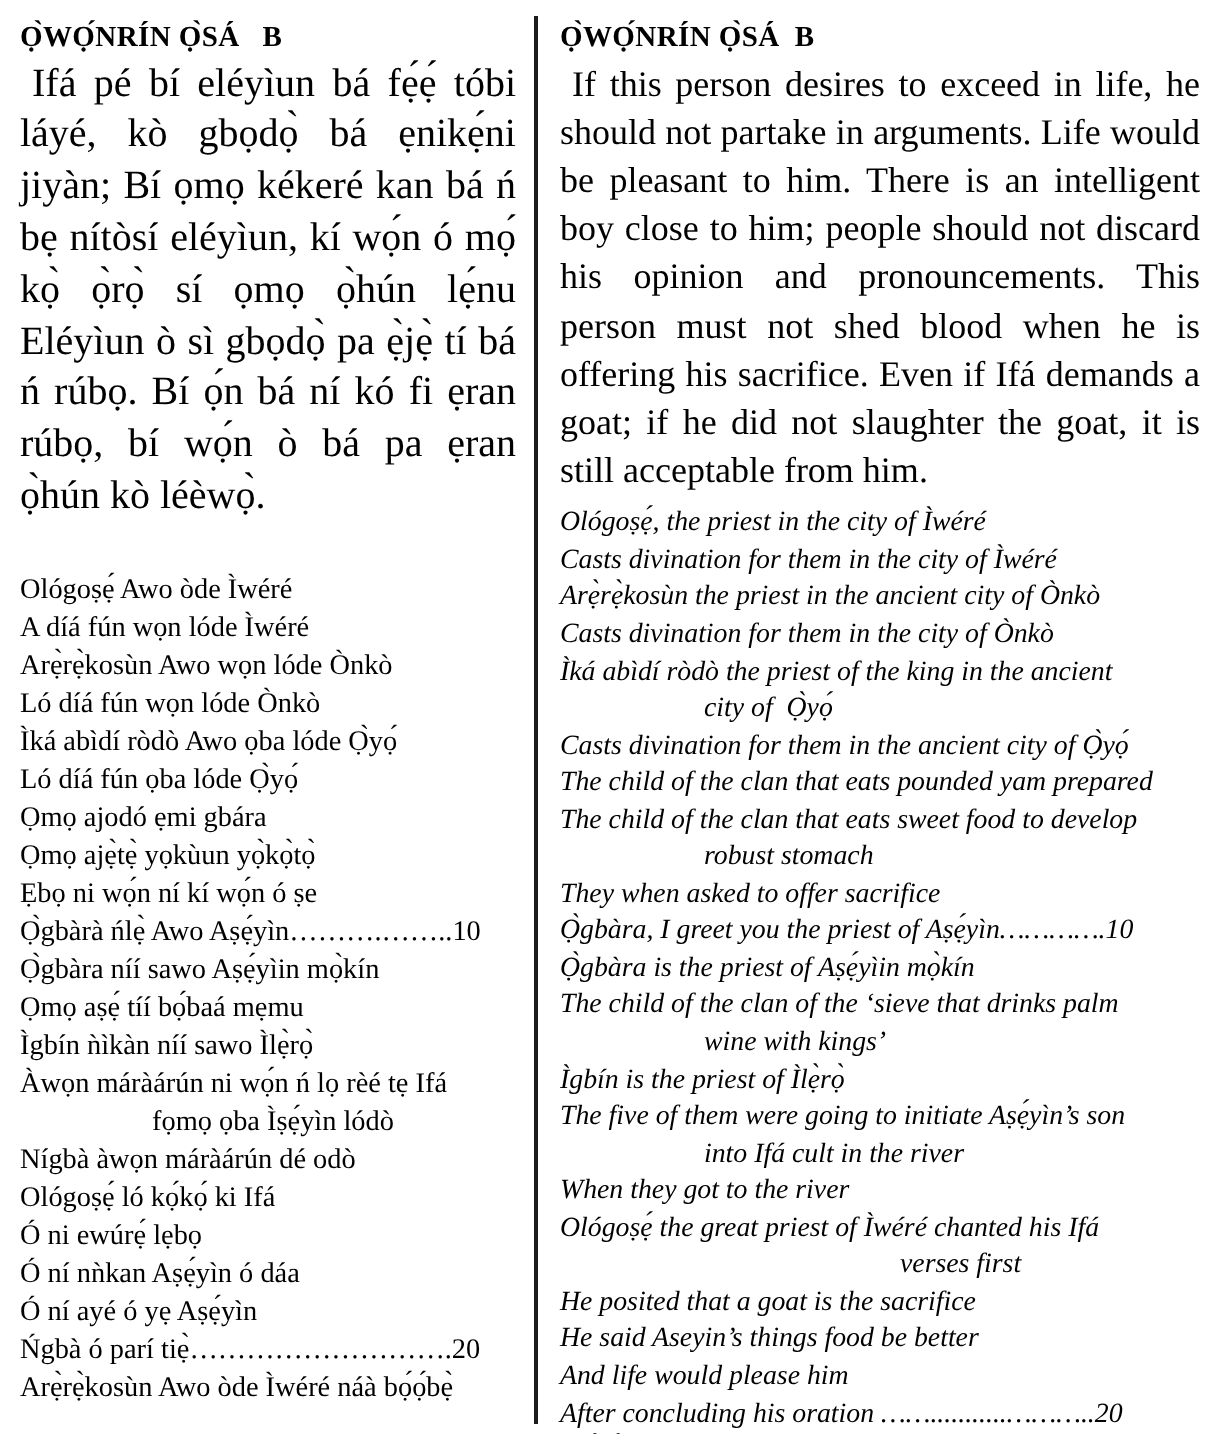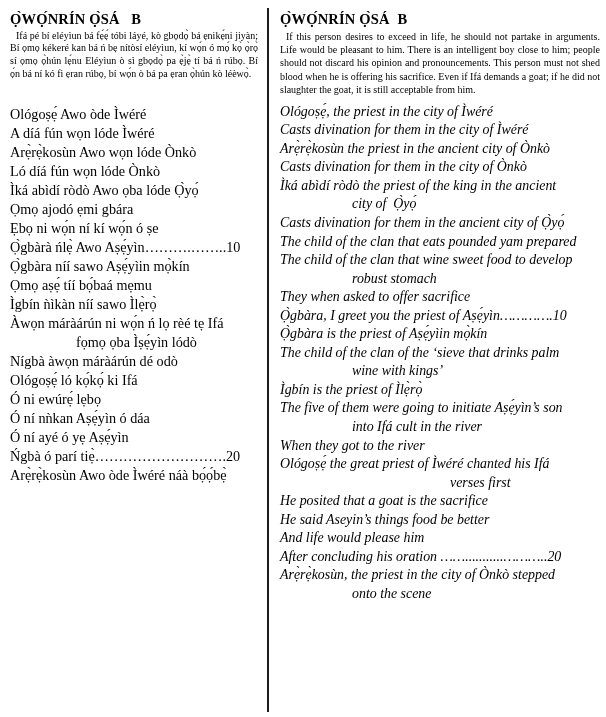--- a/index.html
+++ b/index.html
@@ -53,29 +53,29 @@
   .col-title {
     font-size: 14.5px;
     font-weight: bold;
     letter-spacing: 0.2px;
     margin: 0 0 1px 0;
     line-height: 1.28;
     white-space: pre;
   }
 
   .intro {
-    font-size: 10px;
+    font-size: 20px;
     line-height: 1.29;
     text-align: justify;
     text-indent: 6px;
     margin: 0;
     hyphens: none;
   }
   #col-english .intro {
-    font-size: 10px;
+    font-size: 18px;
     line-height: 1.345;
   }
 
   .verse {
     margin: 0;
     padding: 0;
     list-style: none;
   }
 
   .verse li {
@@ -120,21 +120,23 @@
     <p class="intro">Ifá pé bí eléyìun bá fẹ́ẹ́ tóbi láyé, kò gbọdọ̀ bá ẹnikẹ́ni jiyàn; Bí ọmọ kékeré kan bá ń bẹ nítòsí eléyìun, kí wọ́n ó mọ́ kọ̀ ọ̀rọ̀ sí ọmọ ọ̀hún lẹ́nu Eléyìun ò sì gbọdọ̀ pa ẹ̀jẹ̀ tí bá ń rúbọ. Bí ọ́n bá ní kó fi ẹran rúbọ, bí wọ́n ò bá pa ẹran ọ̀hún kò léèwọ̀.</p>
 
     <div class="spacer-block"></div>
 
     <ul class="verse" id="yoruba-verse">
         <li>Ológoṣẹ́ Awo òde Ìwéré</li>
         <li>A díá fún wọn lóde Ìwéré</li>
         <li>Arẹ̀rẹ̀kosùn Awo wọn lóde Ònkò</li>
         <li>Ló díá fún wọn lóde Ònkò</li>
         <li>Ìká abìdí ròdò Awo ọba lóde Ọ̀yọ́</li>
+        <li>Ló díá fún ọba lóde Ọ̀yọ́</li>
         <li>Ọmọ ajodó ẹmi gbára</li>
+        <li>Ọmọ ajẹ̀tẹ̀ yọkùun yọ̀kọ̀tọ̀</li>
         <li>Ẹbọ ni wọ́n ní kí wọ́n ó ṣe</li>
         <li>Ọ̀gbàrà ńlẹ̀ Awo Aṣẹ́yìn……….……..10</li>
         <li>Ọ̀gbàra níí sawo Aṣẹ́yìin mọ̀kín</li>
         <li>Ọmọ aṣẹ́ tíí bọ́baá mẹmu</li>
         <li>Ìgbín ǹìkàn níí sawo Ìlẹ̀rọ̀</li>
         <li>Àwọn máràárún ni wọ́n ń lọ rèé tẹ Ifá</li>
         <li class="indent">fọmọ ọba Ìṣẹ́yìn lódò</li>
         <li>Nígbà àwọn máràárún dé odò</li>
         <li>Ológoṣẹ́ ló kọ́kọ́ ki Ifá</li>
         <li>Ó ni ewúrẹ́ lẹbọ</li>
@@ -154,21 +156,21 @@
 
     <ul class="verse" id="english-verse">
         <li>Ológoṣẹ́, the priest in the city of Ìwéré</li>
         <li>Casts divination for them in the city of Ìwéré</li>
         <li>Arẹ̀rẹ̀kosùn the priest in the ancient city of Ònkò</li>
         <li>Casts divination for them in the city of Ònkò</li>
         <li>Ìká abìdí ròdò the priest of the king in the ancient</li>
         <li class="indent">city of  Ọ̀yọ́</li>
         <li>Casts divination for them in the ancient city of Ọ̀yọ́</li>
         <li>The child of the clan that eats pounded yam prepared</li>
-        <li>The child of the clan that wine sweet food to develop</li>
+        <li>The child of the clan that eats sweet food to develop</li>
         <li class="indent">robust stomach</li>
         <li>They when asked to offer sacrifice</li>
         <li>Ọ̀gbàra, I greet you the priest of Aṣẹ́yìn………….10</li>
         <li>Ọ̀gbàra is the priest of Aṣẹ́yìin mọ̀kín</li>
         <li>The child of the clan of the ‘sieve that drinks palm</li>
         <li class="indent">wine with kings’</li>
         <li>Ìgbín is the priest of Ìlẹ̀rọ̀</li>
         <li>The five of them were going to initiate Aṣẹ́yìn’s son</li>
         <li class="indent">into Ifá cult in the river</li>
         <li>When they got to the river</li>

